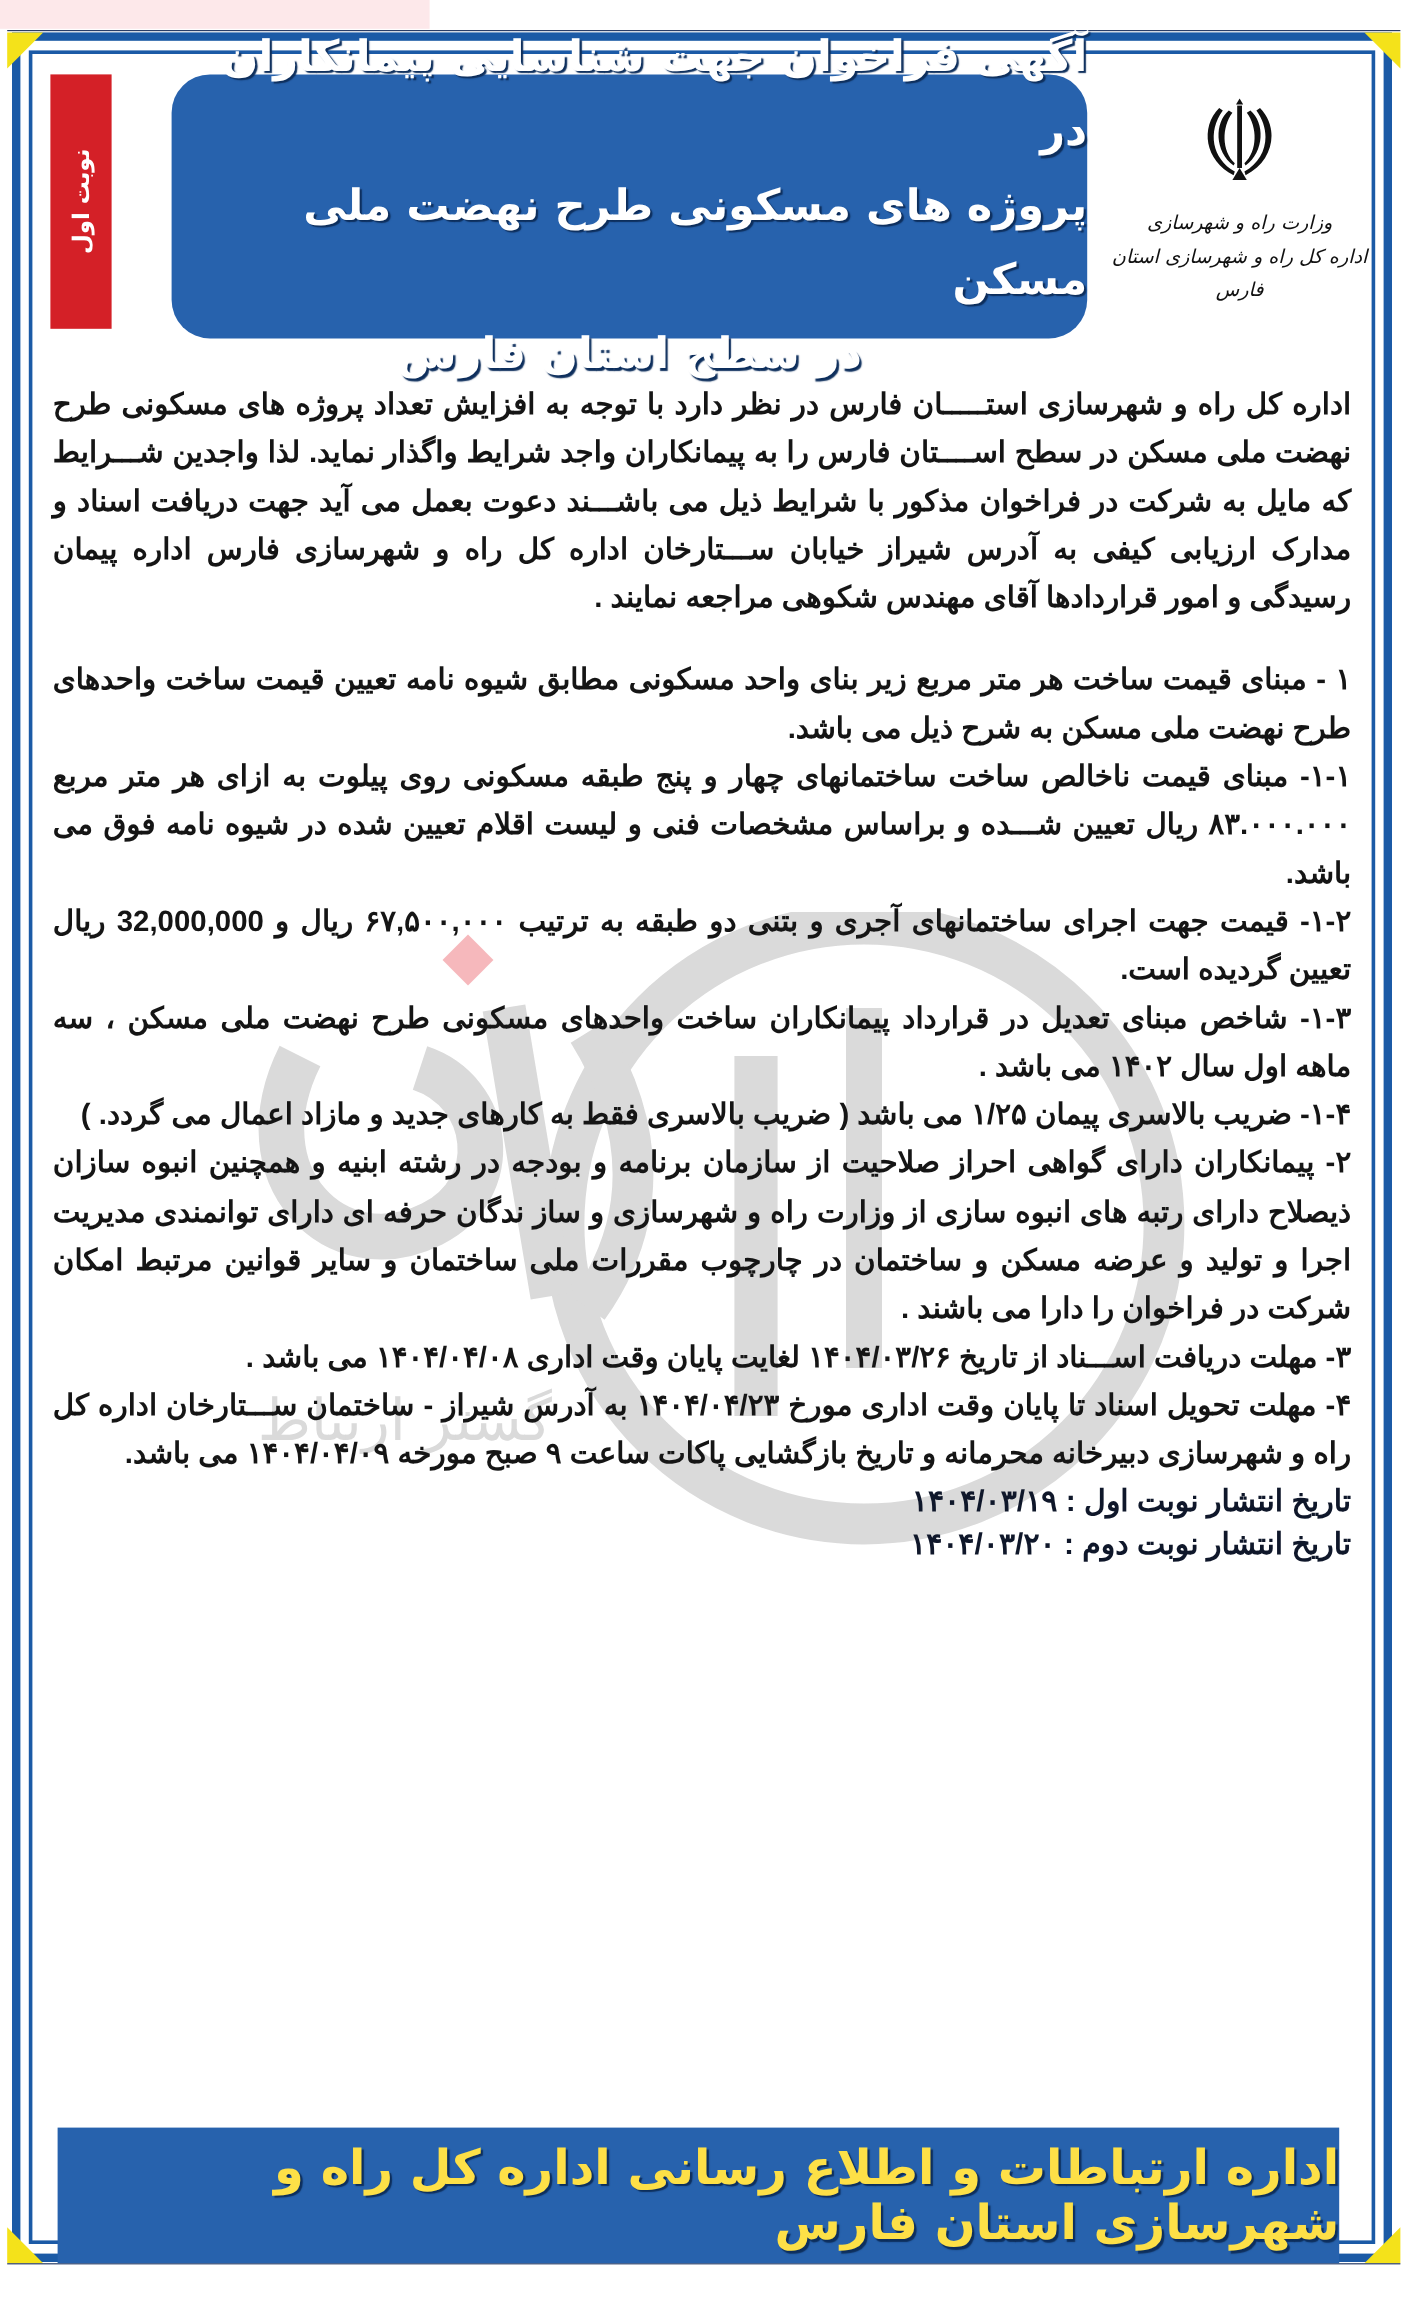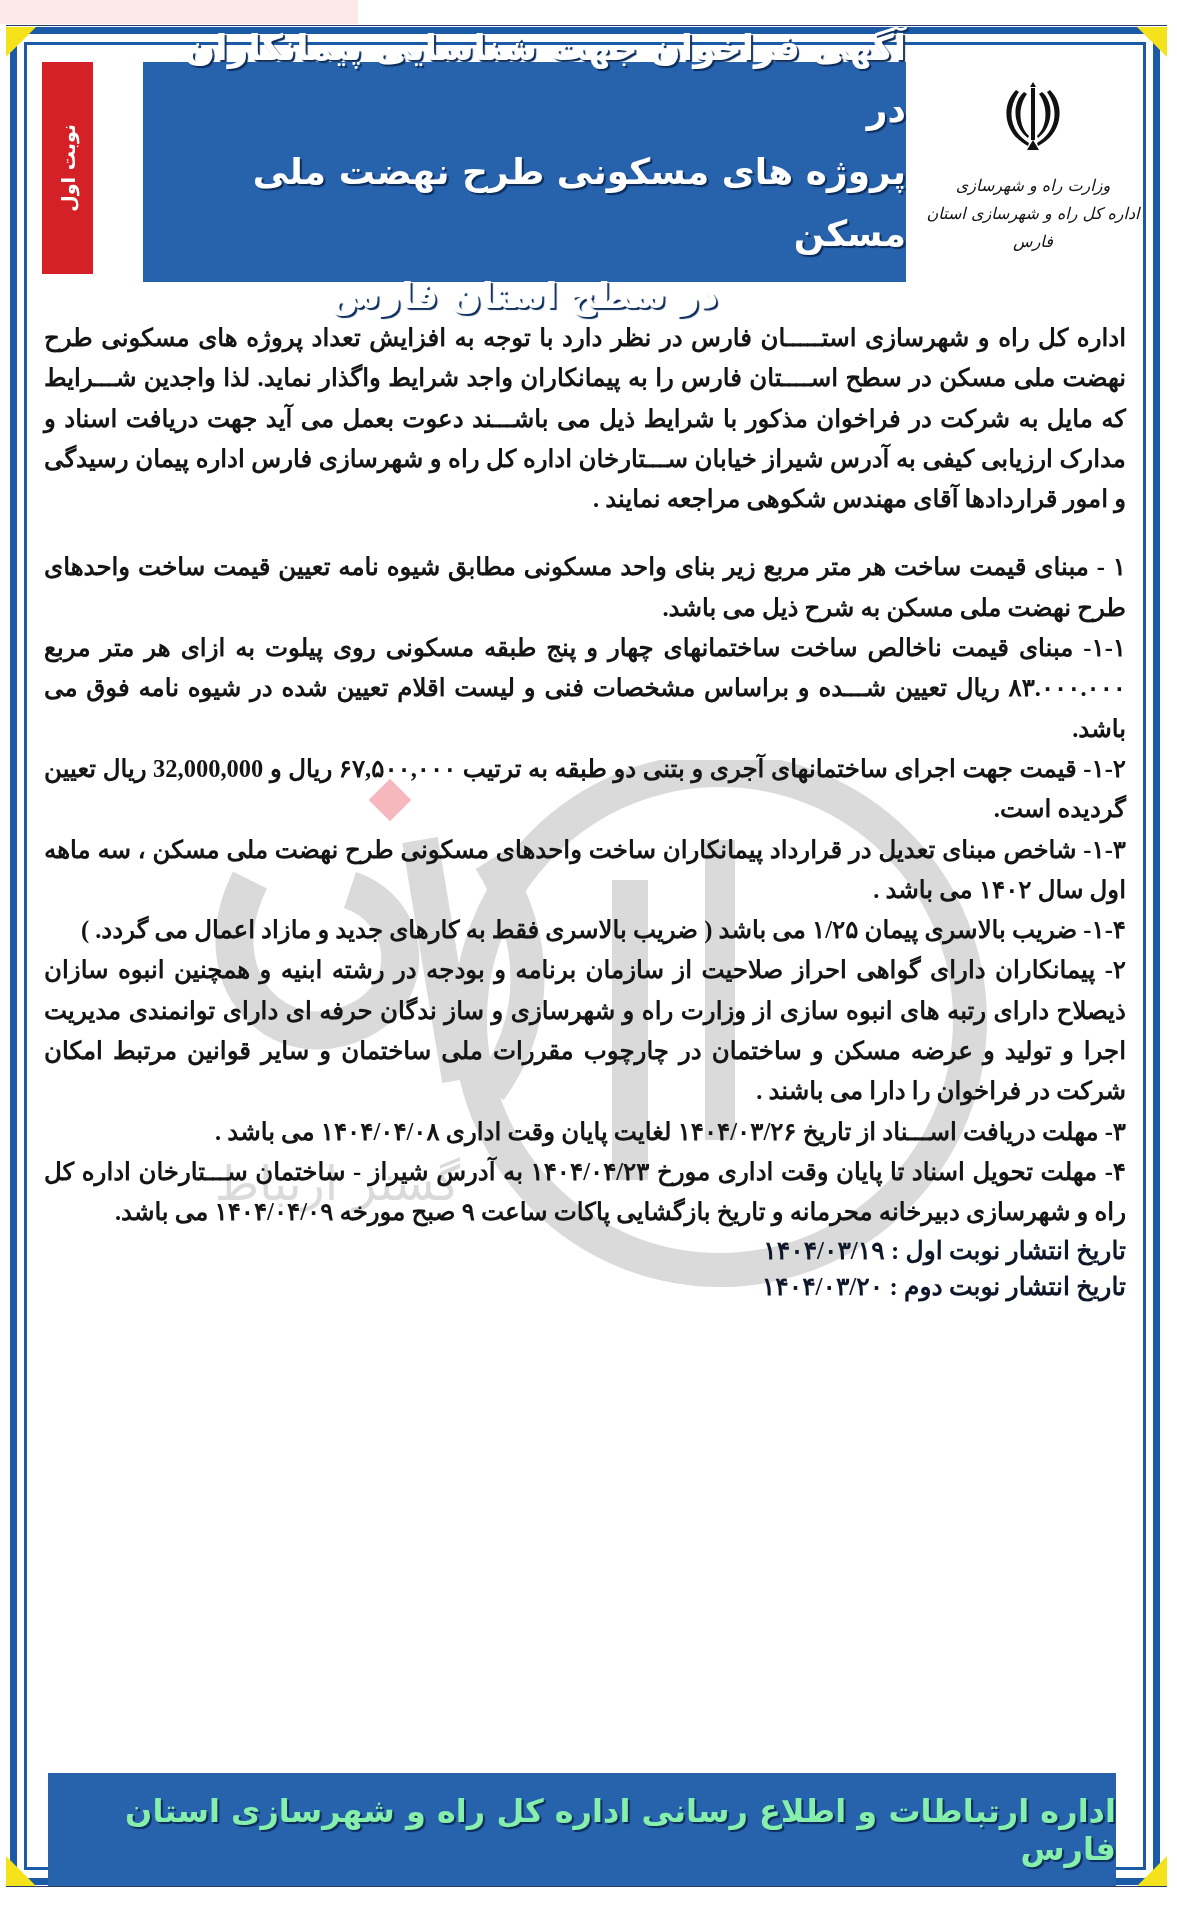--- a/index.html
+++ b/index.html
@@ -17,42 +17,42 @@
   .corner.tr { right:10px; top:27px; border-top:30px solid #f4e21a; border-left:30px solid transparent; }
   .corner.bl { left:6px; top:1856px; border-bottom:30px solid #f4e21a; border-right:30px solid transparent; }
   .corner.br { right:10px; top:1856px; border-bottom:30px solid #f4e21a; border-left:30px solid transparent; }
 
   .nobat-tab { position:absolute; left:42px; top:62px; width:51px; height:212px; background:#d42027;
       display:flex; align-items:center; justify-content:center; }
   .nobat-tab span { writing-mode:vertical-rl; transform:rotate(180deg); color:#fff; font-weight:bold;
       font-size:19px; direction:rtl; letter-spacing:1px; }
 
   .title-box { position:absolute; left:143px; top:62px; width:763px; height:220px; background:#2762ad;
-      display:flex; flex-direction:column; justify-content:center; align-items:center; direction:rtl; }
+      display:flex; flex-direction:column; justify-content:center; align-items:center; direction:rtl;border-radius:32px; }
   .title-box .line { color:#fff; font-weight:bold; font-size:36px; line-height:62px;
       text-shadow:2px 2px 1px #0d2e5c; font-family:"DejaVu Sans", sans-serif; }
 
   .logo-area { position:absolute; left:918px; top:70px; width:230px; height:190px; text-align:center; direction:rtl; }
   .emblem { width:70px; height:80px; margin:8px auto 10px; }
   .ministry-line { font-family:"DejaVu Serif", serif; font-size:16px; color:#111; line-height:28px; font-style:italic;text-align:center; }
 
   .body-text { position:absolute; left:44px; top:318px; width:1082px; direction:rtl; text-align:justify;
-      color:#151515; font-weight:bold; font-size:24.5px; line-height:40.3px; font-family:Liberation Serif, serif; z-index:2; }
+      color:#151515; font-weight:bold; font-size:24.5px; line-height:40.3px; font-family:Liberation Sans, sans-serif; z-index:2; }
   .body-text p { margin:0; }
   .intro { margin-bottom:28px !important; }
   .green { color:#0f172a; font-size:25px; line-height:36px; }
 
   .watermark { position:absolute; left:160px; top:760px; width:900px; height:620px; z-index:1; opacity:0.9; }
 
   .pink-mark { position:absolute; left:375px; top:785px; width:30px; height:30px; background:#f6b8bc;
       transform:rotate(45deg); z-index:1; }
 
   .footer-banner { position:absolute; left:48px; top:1773px; width:1068px; height:113px; background:#2762ad;
       display:flex; align-items:center; justify-content:center; direction:rtl; z-index:3; }
-  .footer-banner span { color:#86efac; font-weight:bold; font-size:32px; text-shadow:2px 2px 1px #0d2e5c; }
+  .footer-banner span { color:#fde047; font-weight:bold; font-size:40px; text-shadow:2px 2px 1px #0d2e5c; }
 </style>
 </head>
 <body>
 
 <div class="pink-strip"></div>
 <div class="top-rule"></div>
 
 <div class="frame-outer"></div>
 <div class="frame-inner"></div>
 <div class="corner tl"></div>

